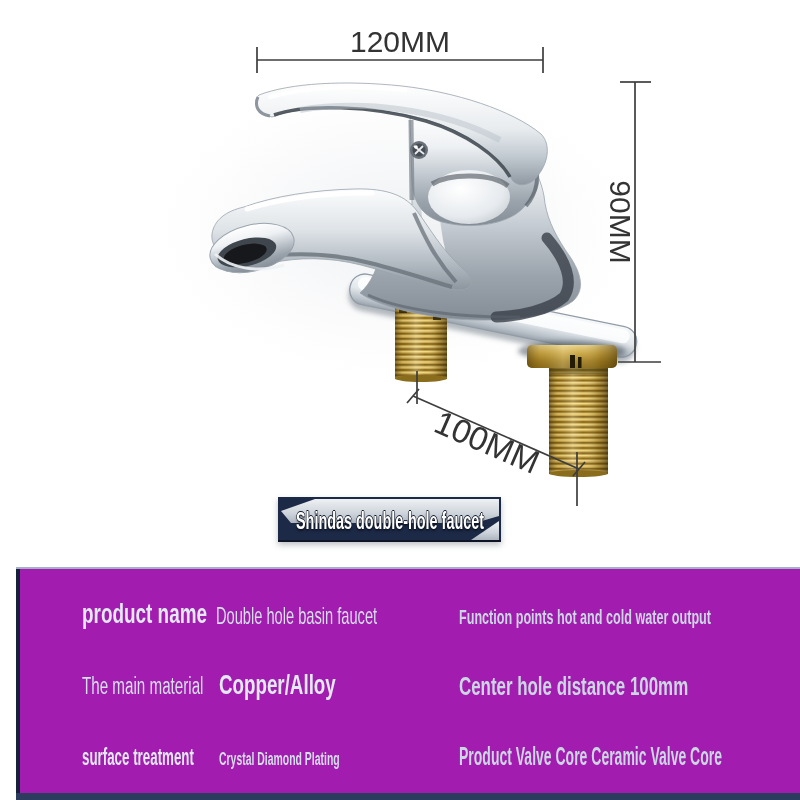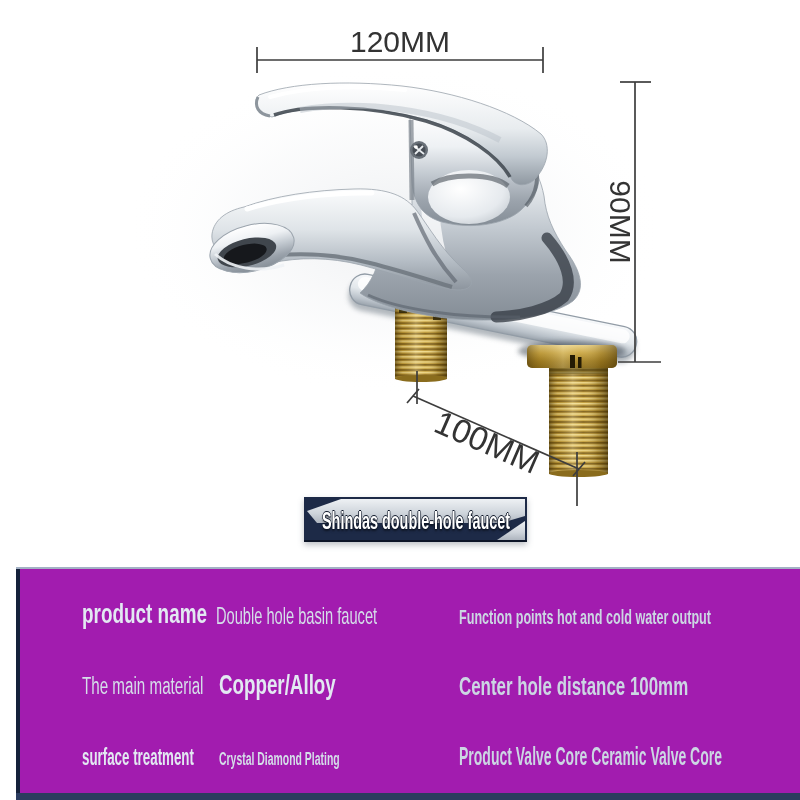--- a/index.html
+++ b/index.html
@@ -4,21 +4,21 @@
 <style>
   html,body{margin:0;padding:0;background:#ffffff;}
   body{width:800px;height:800px;overflow:hidden;font-family:"Liberation Sans",sans-serif;}
   .stage{position:relative;width:800px;height:800px;background:#ffffff;}
 
   
   .photo{position:absolute;left:0;top:0;width:800px;height:711px;background:#ffffff;}
   .photo svg{display:block;}
 
   
-  .banner{position:absolute;left:304px;top:497px;width:223px;height:45px;
+  .banner{position:absolute;left:278px;top:497px;width:223px;height:45px;
           box-shadow:0 3px 6px rgba(110,118,128,.45);}
   .banner svg{position:absolute;left:0;top:0;}
   .banner-text{position:absolute;left:50%;top:50%;
                transform:translate(-50%,-46%) scaleX(.60);
                white-space:nowrap;color:#ffffff;font-weight:700;font-size:24px;line-height:1;
                text-shadow:0 1px 0 #0d1628,0 -1px 0 #0d1628,1px 0 0 #0d1628,-1px 0 0 #0d1628,0 2px 3px rgba(0,0,0,.55);}
 
   
   .specs{position:absolute;left:16px;top:567px;width:800px;height:233px;background:#a21caf;
          border-top:2px solid #a3b1c4;box-sizing:border-box;}

